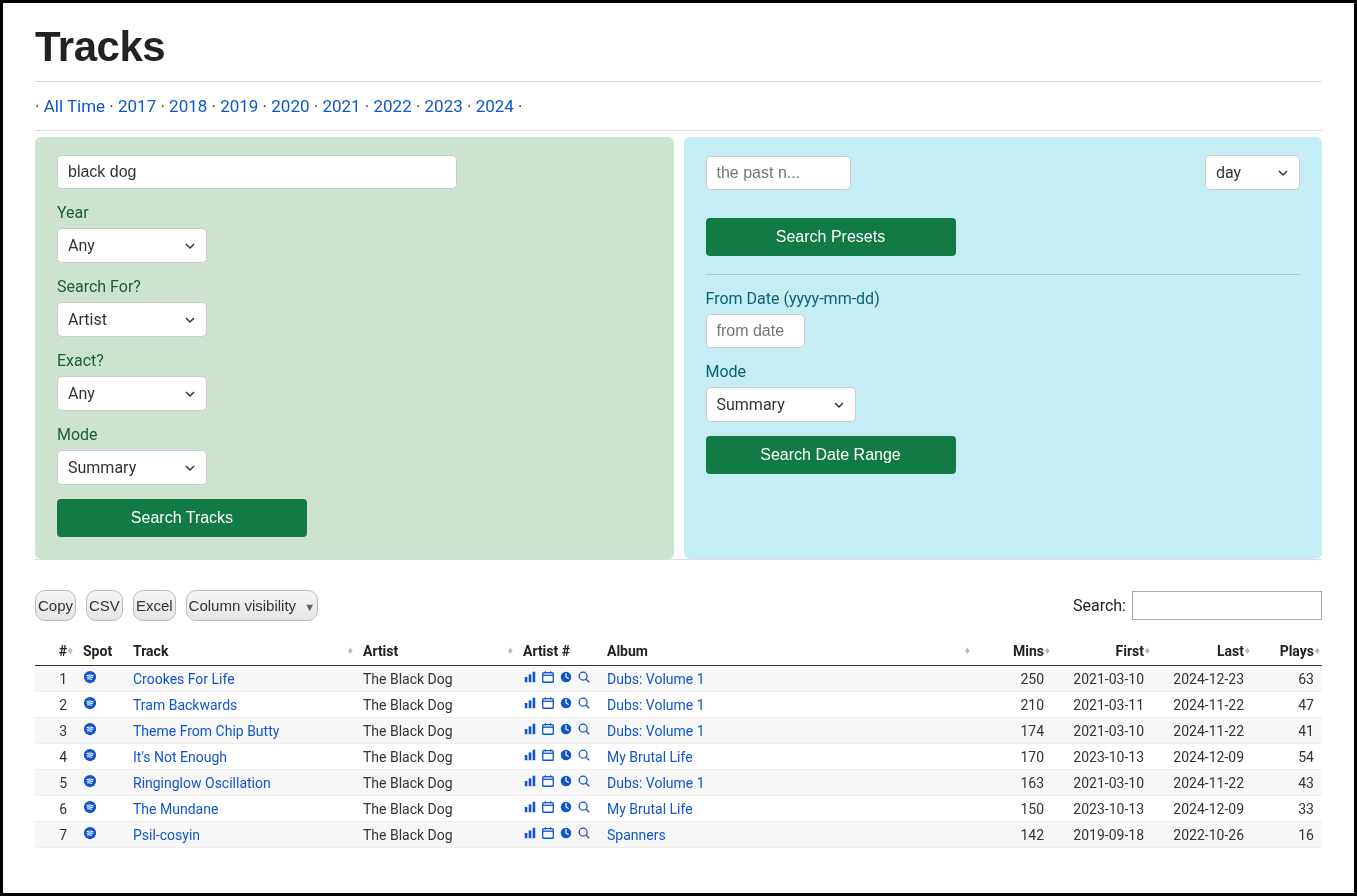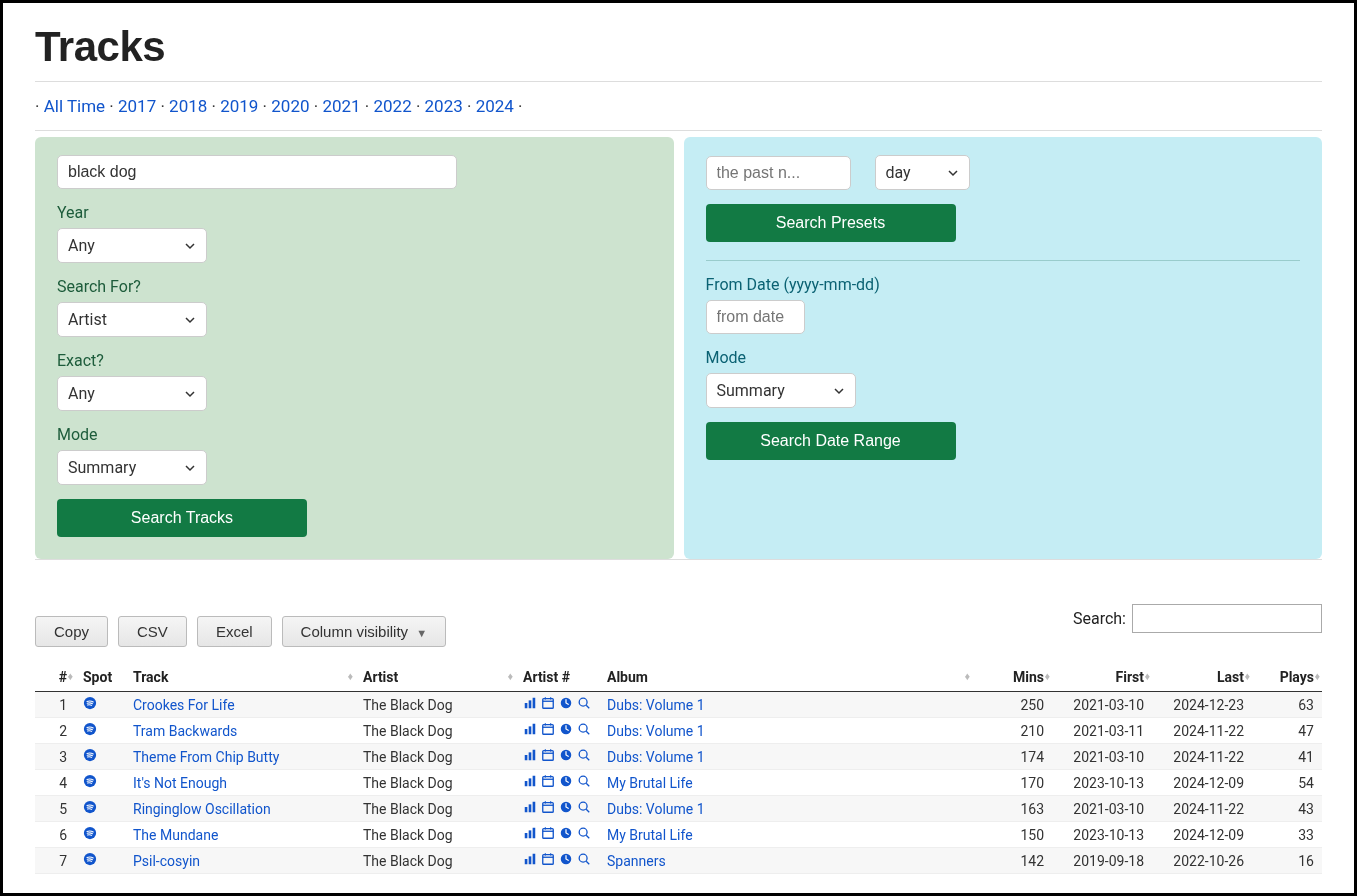--- a/index.html
+++ b/index.html
@@ -98,37 +98,36 @@
     color: #fff;
     border: none;
     border-radius: 4px;
     padding: 10px 18px;
     font-size: 16px;
     cursor: pointer;
     width: 250px;
     text-align: center;
   }
   .fld-group { margin-bottom: 14px; }
-  .preset-row { display: flex; gap: 24px; align-items: center; margin-bottom: 14px; }
+  .preset-row { display: flex; gap: 24px; align-items: center; margin-bottom: 28px; justify-content: space-between; }
   .right-divider { border: none; border-top: 1px solid #9cc; margin: 4px 0 14px 0; }
   .toolbar {
     display: flex;
     align-items: center;
     margin-top: 30px;
     gap: 10px;
   }
   .btn-gray {
     background: linear-gradient(#f5f5f5, #e6e6e6);
     border: 1px solid #bbb;
-    border-radius: 3px;
-    padding: 6px 18px;
+    border-radius: 10px;
+    padding: 6px 2px;
     font-size: 15px;
     color: #333;
     cursor: pointer;
-    margin-top: 26px;
   }
   .btn-gray .tri { font-size: 11px; color: #666; margin-left: 4px; }
   .search-wrap {
     margin-left: auto;
     display: flex;
     align-items: center;
     gap: 6px;
     font-size: 16px;
   }
   .search-wrap input {

